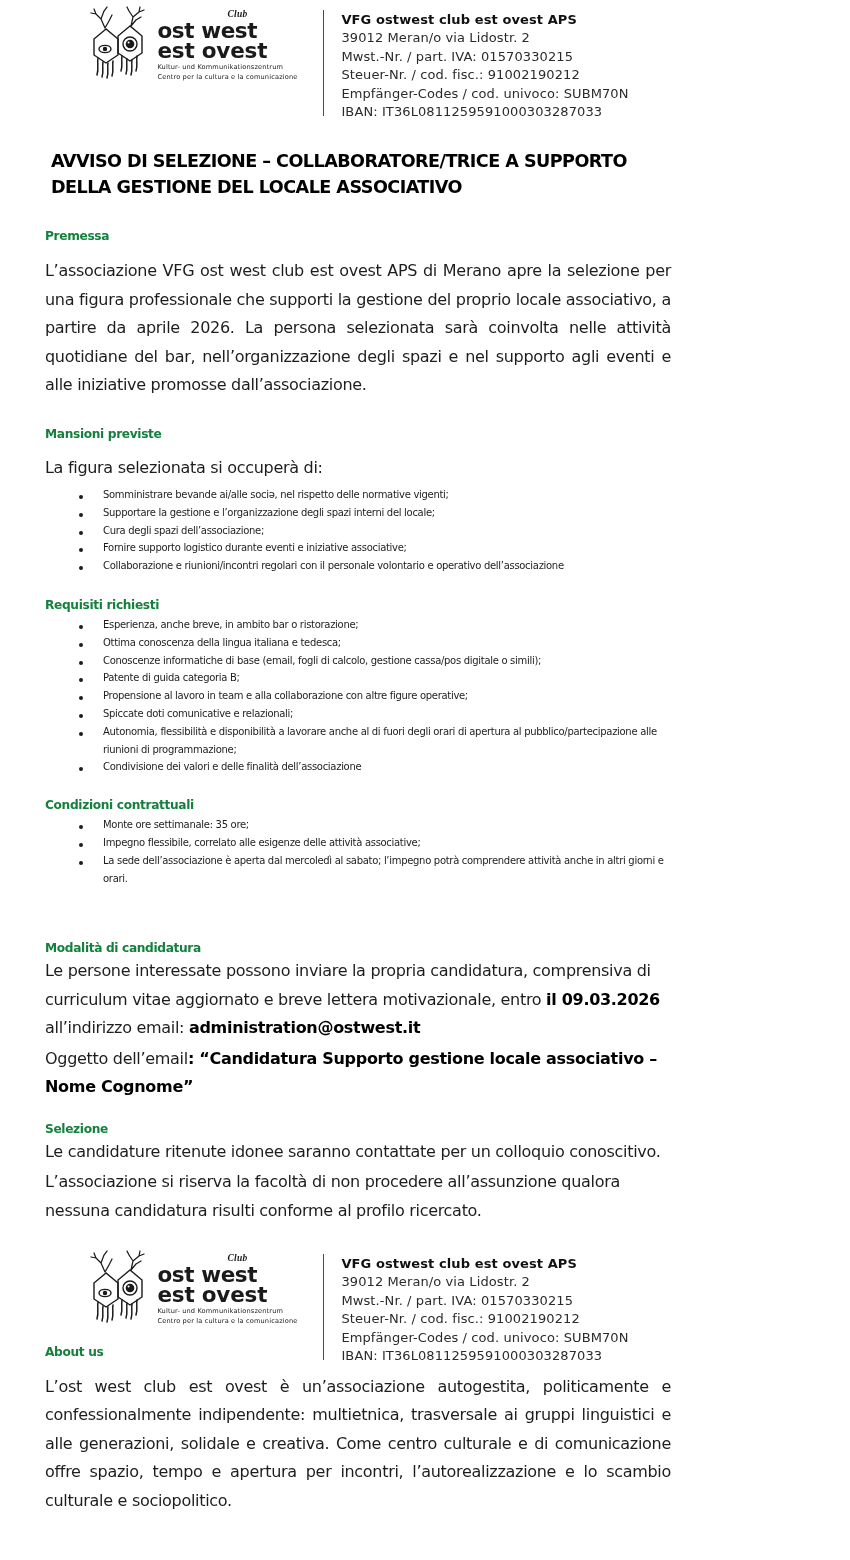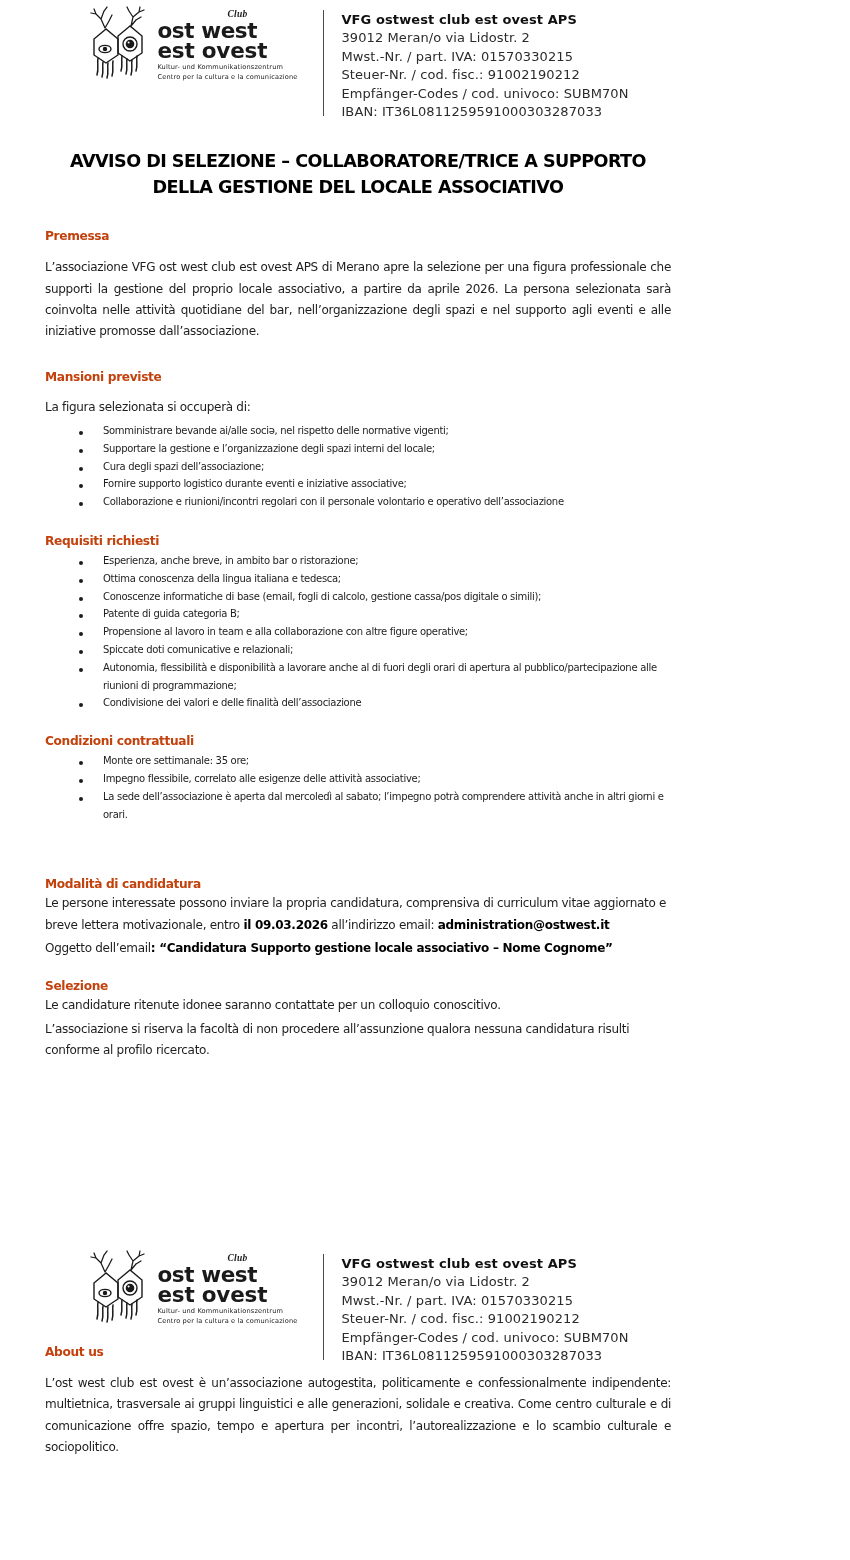--- a/index.html
+++ b/index.html
@@ -94,45 +94,45 @@
     color: #2b2b2b;
   }
   .head-info .strong { font-weight: bold; color: #111; }
 
   
   h1.doc-title {
     font-family: "DejaVu Sans", sans-serif;
     font-size: 17.6px;
     font-weight: bold;
     line-height: 1.52;
-    text-align: center;
+    text-align: left;
     margin: 26px 6px 0 6px;
     letter-spacing: -0.55px;
     color: #000;
   }
 
   
   h2.sec-head {
     font-family: "DejaVu Sans", sans-serif;
     font-size: 12.2px;
     font-weight: bold;
     margin: 0;
     letter-spacing: -0.35px;
-    color: #c2410c;
+    color: #15803d;
   }
   .s-premessa { margin-top: 28px; }
   .s-mansioni { margin-top: 27px; }
   .s-requisiti { margin-top: 23px; }
   .s-condizioni { margin-top: 22px; }
   .s-modalita { margin-top: 54px; }
   .s-selezione { margin-top: 20px; }
 
   p.body-text {
     font-family: "DejaVu Sans", sans-serif;
-    font-size: 12px;
+    font-size: 16px;
     line-height: 1.78;
     letter-spacing: -0.3px;
     margin: 0;
     color: #1d1d1d;
   }
   p.justified { text-align: justify; text-align-last: left; }
   p.lead { margin-top: 14px; }
   p.tight { margin-top: 2px; }
   p.tight-intro { margin-top: 13px; }
   .body-text b { font-weight: bold; color: #000; }

